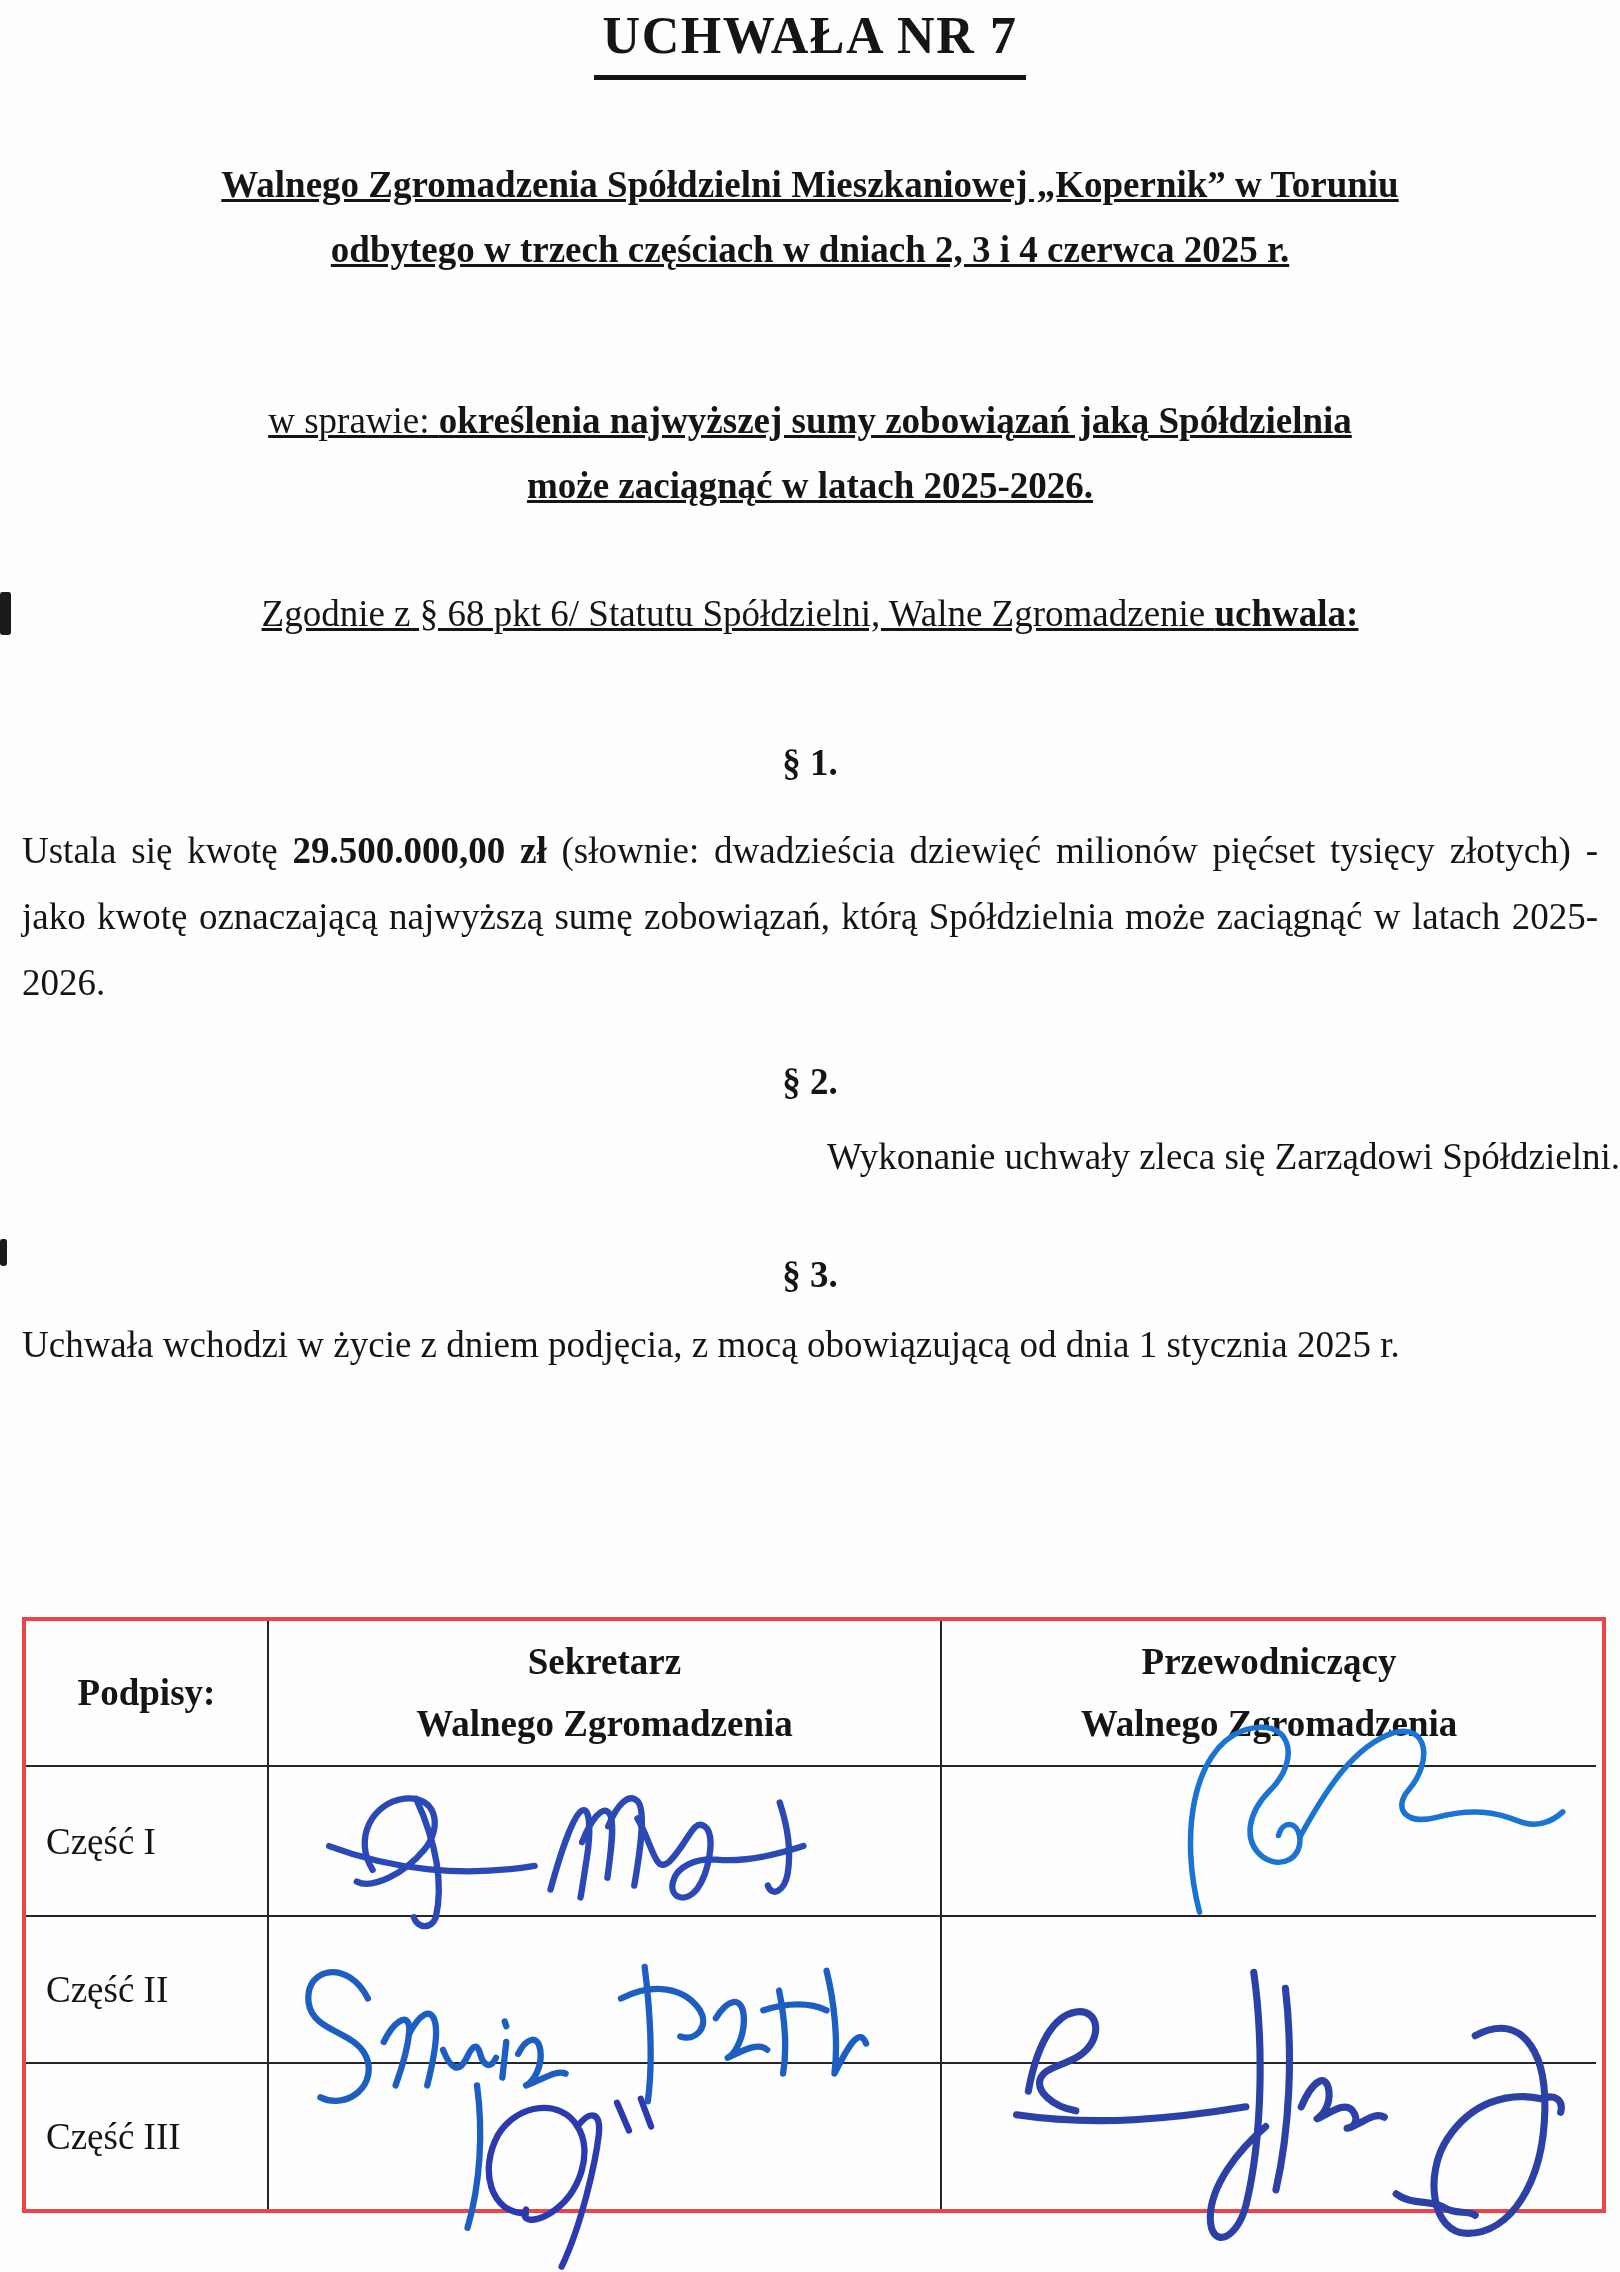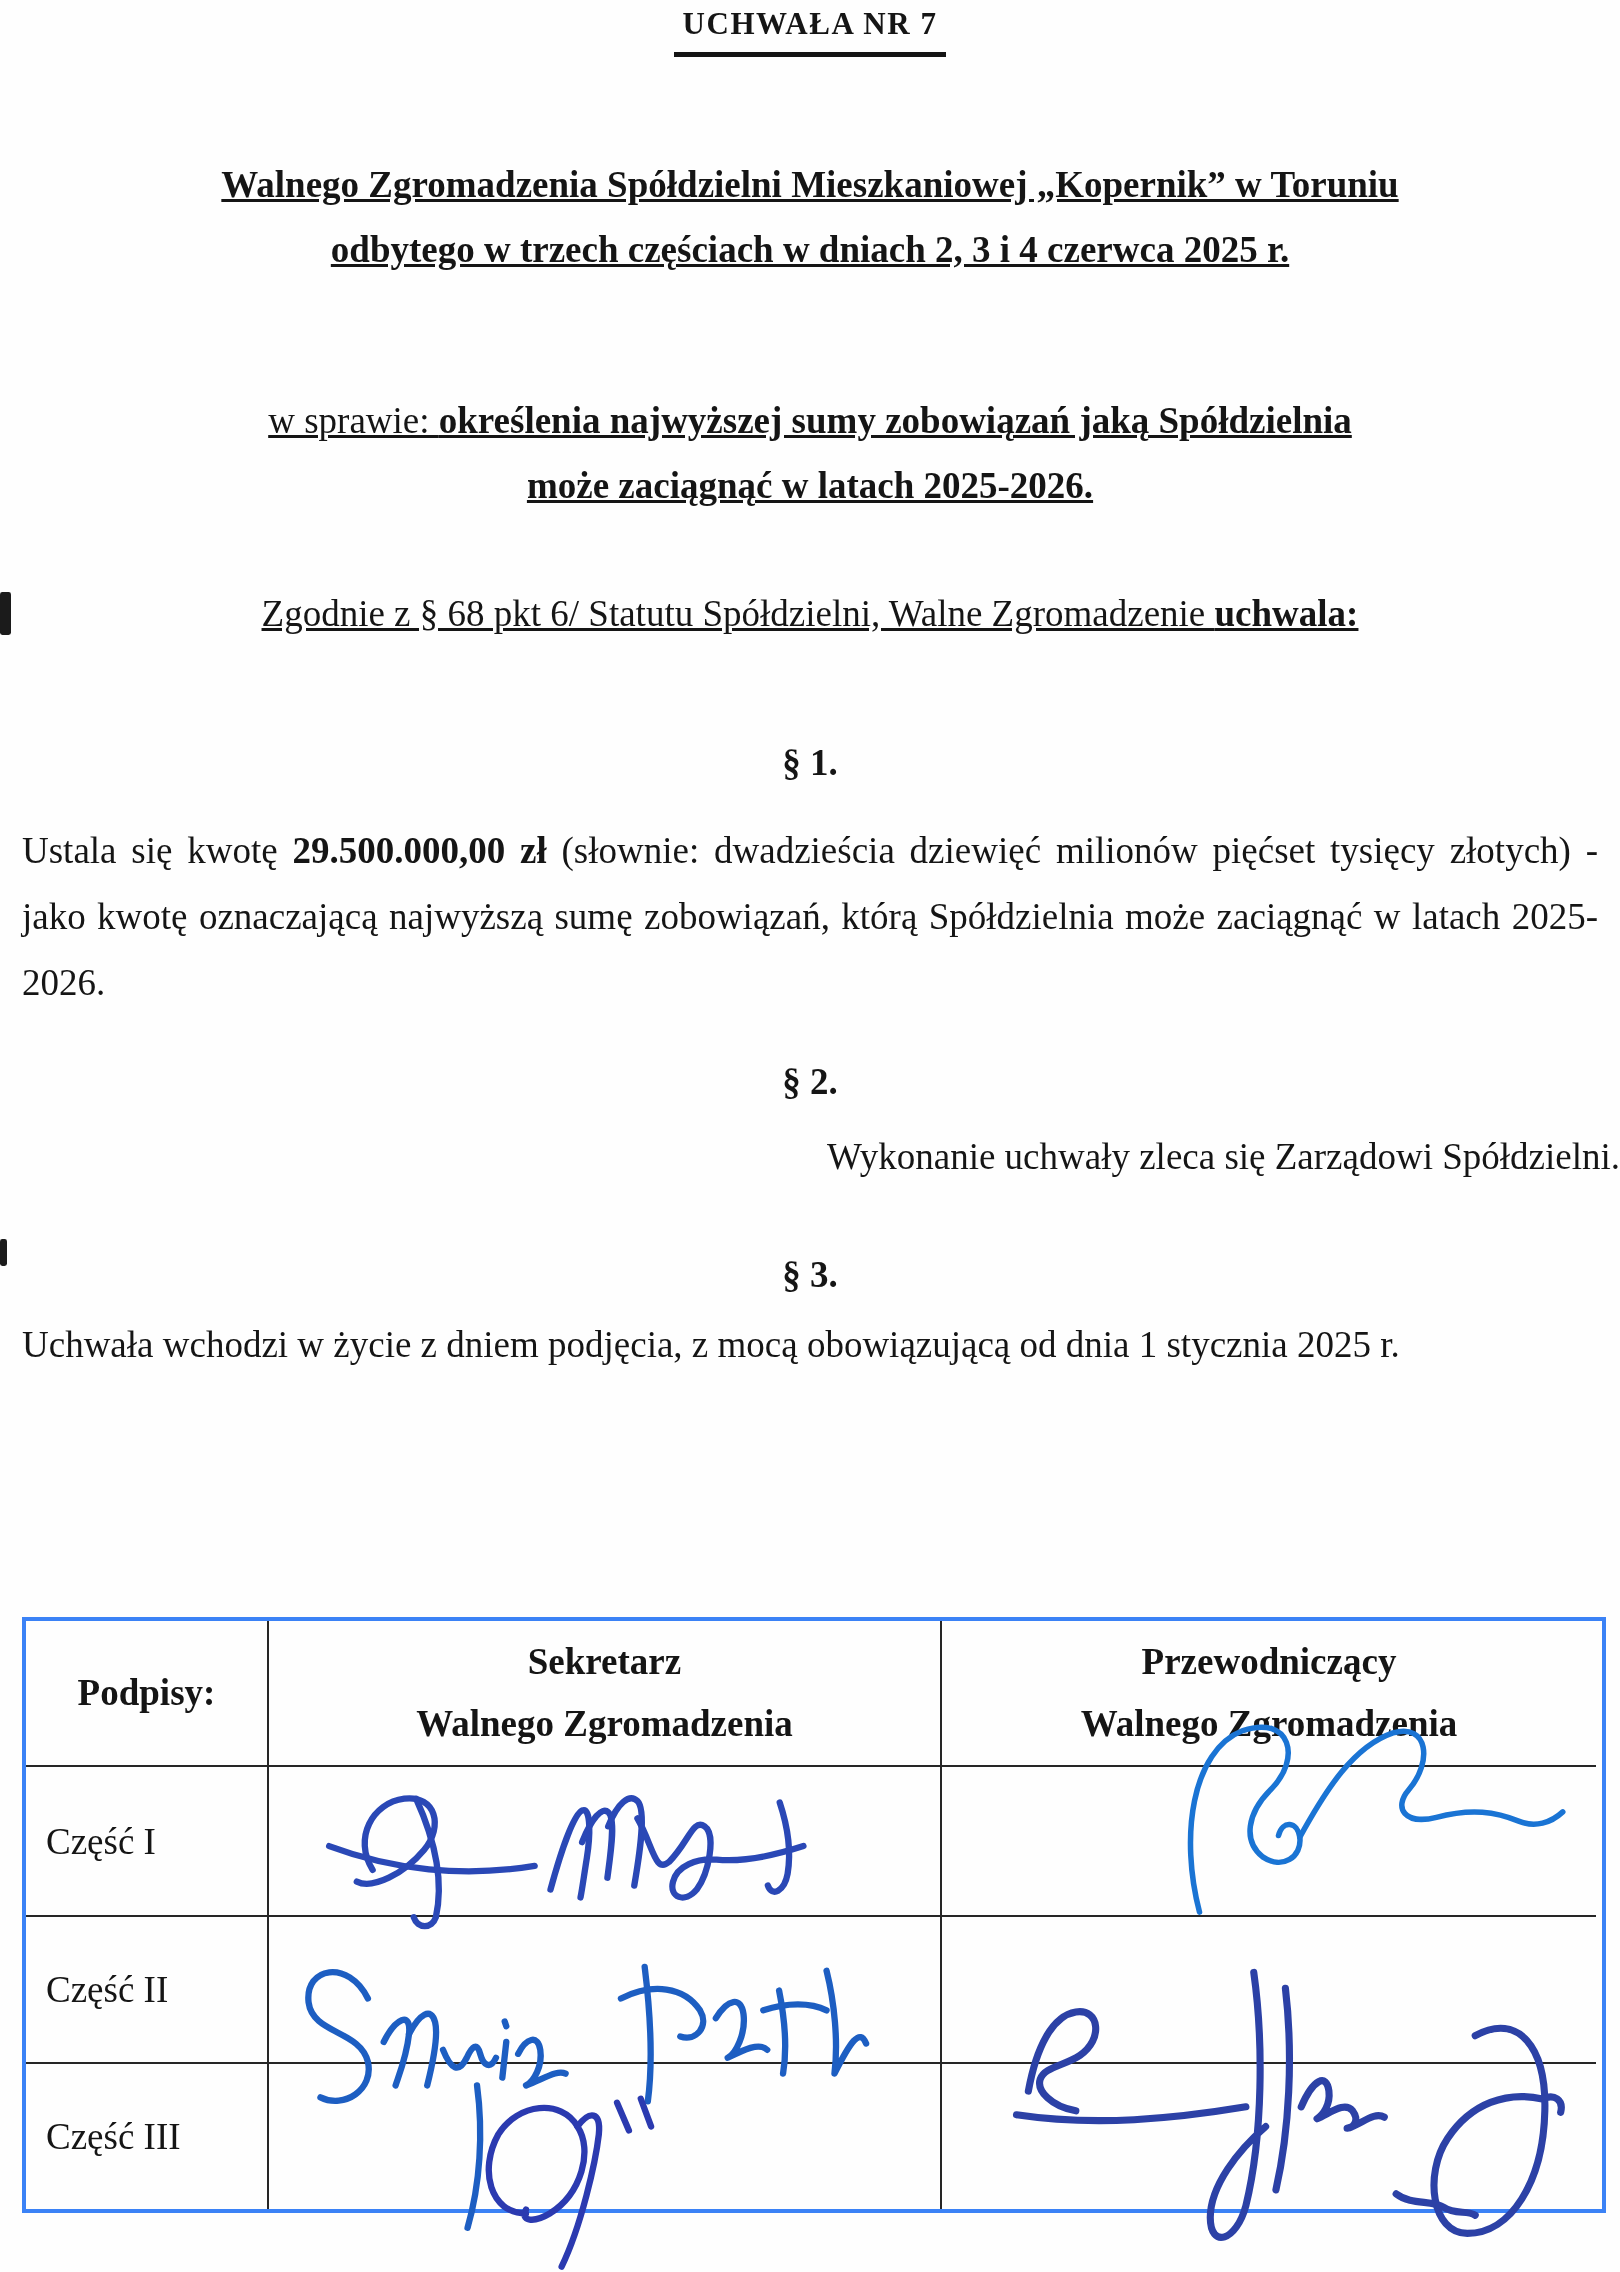--- a/index.html
+++ b/index.html
@@ -10,38 +10,38 @@
     font-family:"Liberation Serif","DejaVu Serif",serif;
     color:#151515;
     overflow:hidden;
   }
   .abs{position:absolute;left:22px;width:1576px;}
   .center{text-align:center;text-decoration:underline;}
   .b{font-weight:bold;}
   .title-wrap{top:6.3px;text-align:center;}
   .title{
     display:inline-block;
-    font-size:31px;font-weight:bold;letter-spacing:1.6px;
+    font-size:52px;font-weight:bold;letter-spacing:1.6px;
     border-bottom:5.5px solid #141414;
     padding:0 8px 9.5px 8px;
     text-align:center;
   }
   .subtitle{top:152px;font-size:37px;font-weight:bold;line-height:65px;}
   .subject{top:388px;font-size:37px;line-height:65px;}
   .legal{top:592px;font-size:37px;}
   .sec-head{font-size:37px;font-weight:bold;text-align:center;}
   .h1{top:741px;} .h2{top:1060px;} .h3{top:1253px;}
   .para{font-size:37px;line-height:66px;text-align:justify;}
   .p1{top:818px;} .p2{top:1124px;text-align:right;margin-left:22px;} .p3{top:1312px;}
   .sig-table{
     top:1617px;left:22px;width:1576px;
     display:grid;
     grid-template-columns:243px 673px 654px;
     grid-template-rows:146px 150px 147px 145px;
-    border:4px solid #3b82f6;
+    border:4px solid #ef4444;
     background:transparent;
     box-sizing:content-box;
   }
   .cell{
     border-right:2.4px solid #262626;
     border-bottom:2.4px solid #262626;
     display:flex;align-items:center;justify-content:center;
     font-size:37px;
   }
   .cell.last-col{border-right:none;}

